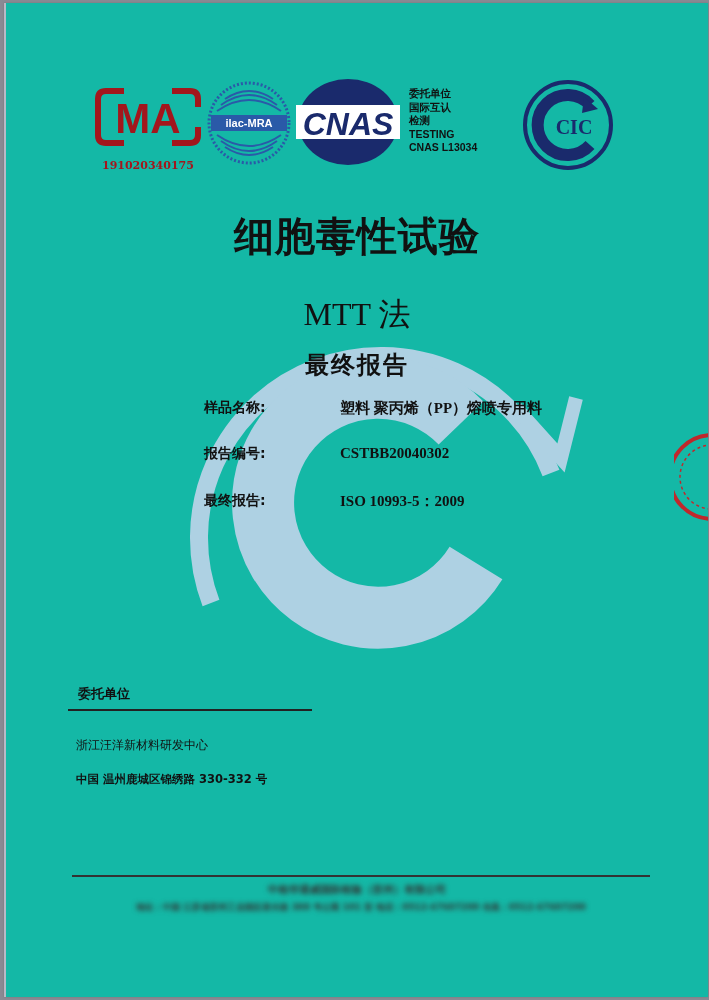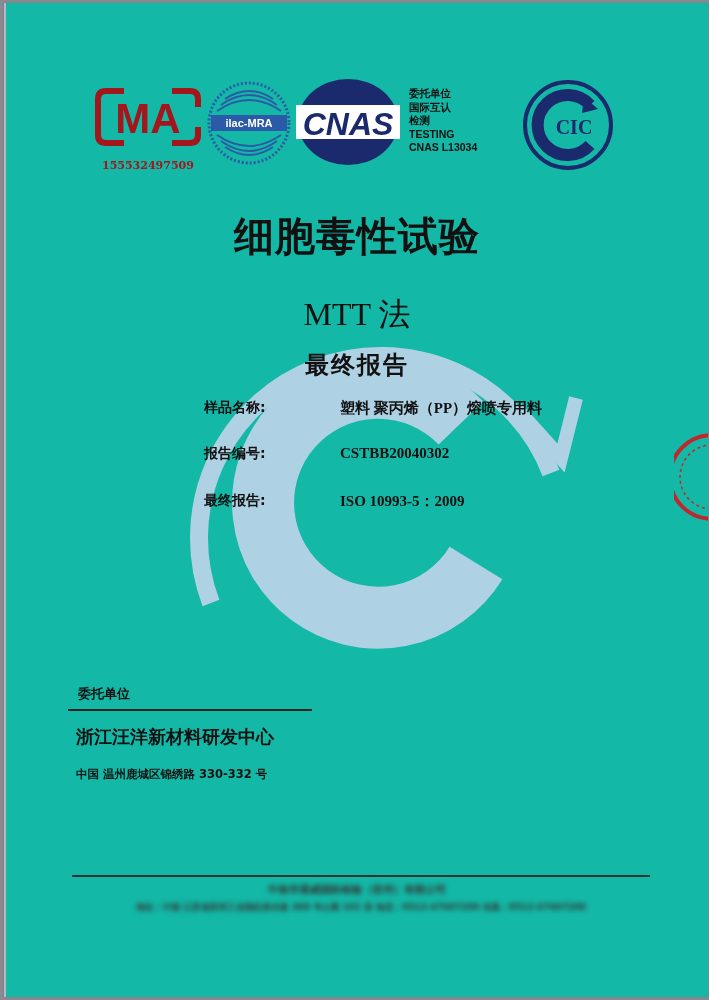--- a/index.html
+++ b/index.html
@@ -21,21 +21,21 @@
   .t1 { top:206px; font-size:40px; font-weight:bold; font-family:"DejaVu Sans", sans-serif; letter-spacing:1px; }
   .t2 { top:290px; font-size:32px; font-weight:normal; font-family:"Liberation Serif", serif; }
   .t3 { top:346px; font-size:24px; font-family:"DejaVu Sans", sans-serif; font-weight:bold; letter-spacing:2px; }
   .info-row { position:absolute; left:198px; font-size:15px; font-weight:bold; color:#111;
               font-family:"Liberation Serif", serif; }
   .info-row .lbl { position:absolute; left:0; white-space:nowrap; font-family:"DejaVu Sans", sans-serif; font-size:14px;text-align:center; }
   .info-row .val { position:absolute; left:136px; white-space:nowrap; }
   .col { position:absolute; top:682px; }
   .col-head { font-family:"DejaVu Sans", sans-serif; font-weight:bold; font-size:13px; color:#111; padding-left:10px; }
   .col-rule { height:2px; background:#222; margin-top:6px; }
-  .col-line1 { font-family:"DejaVu Sans", sans-serif; font-weight:bold; font-size:18px; color:#111; margin-top:14px; padding-left:8px; }
+  .col-line1 { font-family:"DejaVu Sans", sans-serif; font-weight:normal; font-size:12px; color:#111; margin-top:26px; padding-left:8px; }
   .col-line2 { font-family:"DejaVu Sans", sans-serif; font-weight:bold; font-size:11.5px; color:#111; margin-top:18px; padding-left:8px; }
   .blur { filter:blur(2.4px); color:#333; }
   .footer-rule { position:absolute; left:66px; top:872px; width:578px; height:2px; background:#333; }
   .footer-l1 { position:absolute; left:0; width:100%; top:880px; text-align:center; font-family:"DejaVu Sans", sans-serif;
                font-size:10.5px; font-weight:bold; }
   .footer-l2 { position:absolute; left:70px; width:570px; top:899px; text-align:center; font-family:"DejaVu Sans", sans-serif;
                font-size:10px; font-weight:bold; white-space:nowrap; }
   .pager { position:absolute; left:0; width:100%; top:922px; text-align:center; font-size:12px; font-weight:bold;
            font-family:"Liberation Serif", serif; color:#111; word-spacing:3px; }
   .seal { position:absolute; right:-6px; top:428px; width:40px; height:92px; }
@@ -54,21 +54,21 @@
   </svg>
 
   <div class="logos">
 
     <svg class="cma-box" viewBox="0 0 108 60">
       <path d="M 30 4 L 12 4 Q 4 4 4 12 L 4 48 Q 4 56 12 56 L 30 56" fill="none" stroke="#a3161c" stroke-width="6"></path>
       <path d="M 78 4 L 96 4 Q 104 4 104 12 L 104 20" fill="none" stroke="#a3161c" stroke-width="6"></path>
       <path d="M 78 56 L 96 56 Q 104 56 104 48 L 104 40" fill="none" stroke="#a3161c" stroke-width="6"></path>
       <text x="54" y="46" text-anchor="middle" font-family="Liberation Sans, sans-serif" font-weight="bold" font-size="42" fill="#a3161c">MA</text>
     </svg>
-    <div class="cma-num">155532497509</div>
+    <div class="cma-num">191020340175</div>
 
     <svg class="ilac" viewBox="0 0 84 84">
       <circle cx="42" cy="42" r="40" fill="none" stroke="#2a5aa8" stroke-width="3" stroke-dasharray="2 2"></circle>
       <g fill="none" stroke="#2a5aa8" stroke-width="2">
         <path d="M 10 30 Q 42 8 74 30"></path>
           <path d="M 14 24 Q 42 4 70 24"></path>
           <path d="M 18 18 Q 42 2 66 18"></path>
         <path d="M 10 54 Q 42 76 74 54"></path>
           <path d="M 14 60 Q 42 80 70 60"></path>
           <path d="M 18 66 Q 42 82 66 66"></path>

